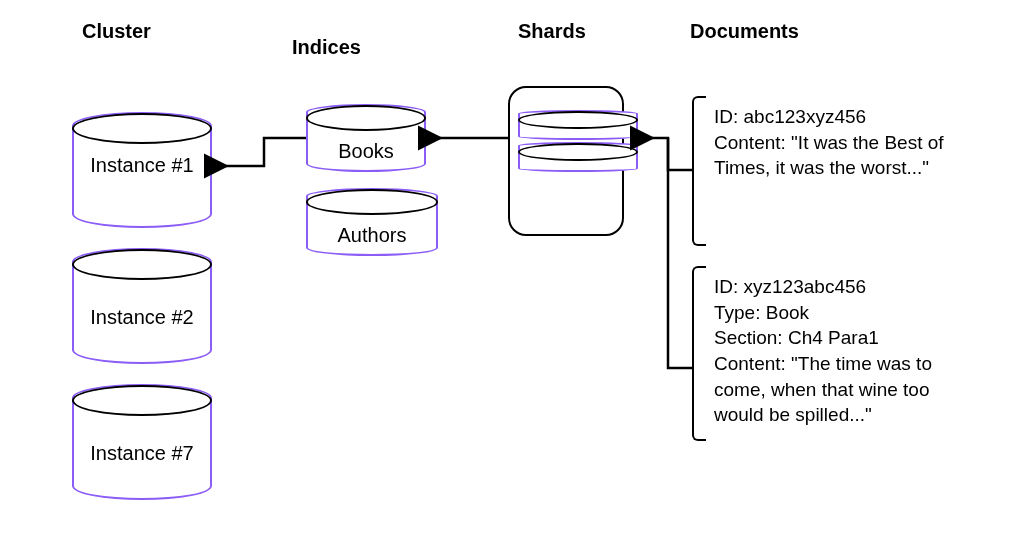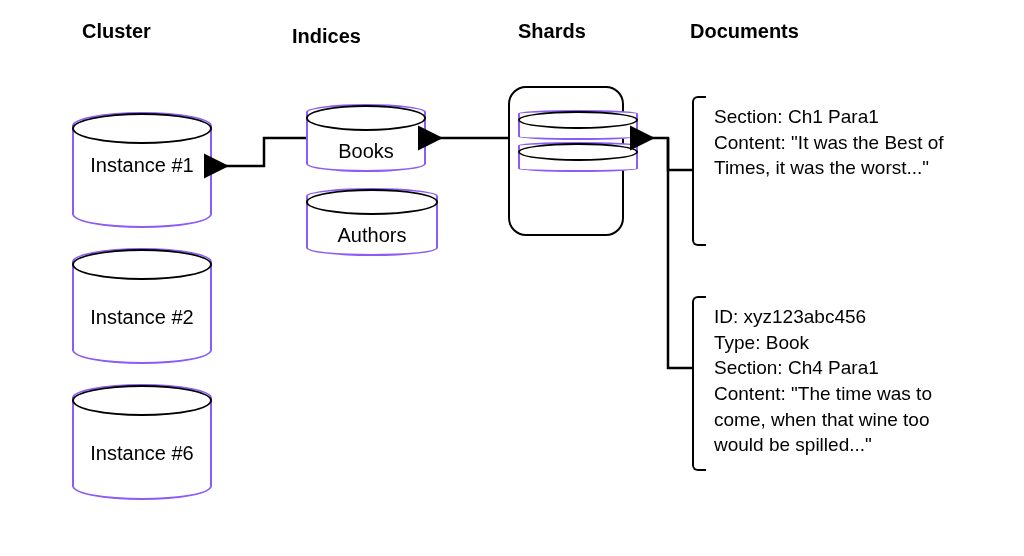--- a/index.html
+++ b/index.html
@@ -70,52 +70,52 @@
     position: absolute;
     top: 0; left: 0;
     width: 1024px; height: 556px;
     pointer-events: none;
   }
 </style>
 </head>
 <body>
 
 <div class="heading" style="left:82px; top:20px;">Cluster</div>
-<div class="heading" style="left:292px; top:25px;">Indices</div>
+<div class="heading" style="left:292px; top:36px;">Indices</div>
 <div class="heading" style="left:518px; top:20px;">Shards</div>
 <div class="heading" style="left:690px; top:20px;">Documents</div>
 
 <div class="cylinder" style="left:72px; top:112px; width:140px; height:116px;">
   <div class="cyl-label" style="top:40px;">Instance #1</div>
 </div>
 <div class="cylinder" style="left:72px; top:248px; width:140px; height:116px;">
   <div class="cyl-label" style="top:56px;">Instance #2</div>
 </div>
 <div class="cylinder" style="left:72px; top:384px; width:140px; height:116px;">
-  <div class="cyl-label" style="top:56px;">Instance #6</div>
+  <div class="cyl-label" style="top:56px;">Instance #7</div>
 </div>
 
 <div class="cylinder small" style="left:306px; top:104px; width:120px; height:68px;">
   <div class="cyl-label" style="top:34px;">Books</div>
 </div>
 <div class="cylinder small" style="left:306px; top:188px; width:132px; height:68px;">
   <div class="cyl-label" style="top:34px;">Authors</div>
 </div>
 
 <div class="shard-card" style="left:508px; top:86px; width:116px; height:150px;"></div>
 <div class="cylinder flat" style="left:518px; top:110px; width:120px; height:30px;"></div>
 <div class="cylinder flat" style="left:518px; top:142px; width:120px; height:30px;"></div>
 
 <div class="doc-box" style="left:700px; top:96px; width:260px; height:150px;">
   <div class="bracket"></div>
-  <div>Section: Ch1 Para1</div>
+  <div>ID: abc123xyz456</div>
   <div>Content: "It was the Best of Times, it was the worst..."</div>
 </div>
 
-<div class="doc-box" style="left:700px; top:296px; width:260px; height:175px;">
+<div class="doc-box" style="left:700px; top:266px; width:260px; height:175px;">
   <div class="bracket"></div>
   <div>ID: xyz123abc456</div>
   <div>Type: Book</div>
   <div>Section: Ch4 Para1</div>
   <div>Content: "The time was to come, when that wine too would be spilled..."</div>
 </div>
 
 <svg class="arrows">
   <defs>
     <marker id="ah" markerWidth="12" markerHeight="12" refX="2" refY="5" orient="auto">

